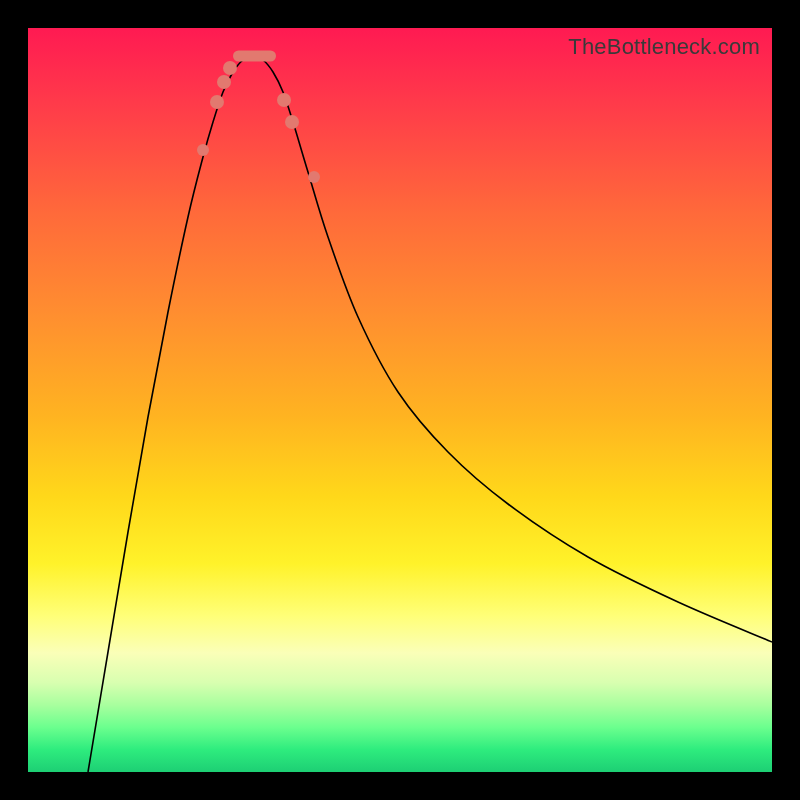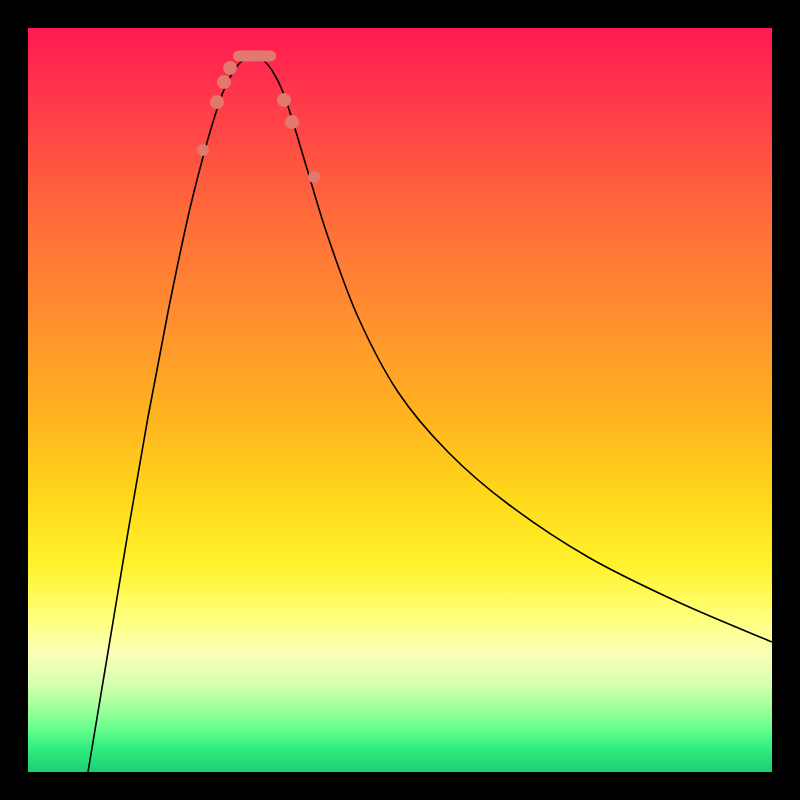--- a/index.html
+++ b/index.html
@@ -70,20 +70,21 @@
     fill: #e2796f;
     stroke: none;
   }
 </style>
 </head>
 <body>
 
 <div class="frame">
   <div class="plot">
 
+    <div class="attribution">TheBottleneck.com</div>
 
     <svg class="curve" viewBox="0 0 744 744" preserveAspectRatio="none">
       <path id="curvePath" class="curve-path" d="M 60 744 C 63.333333333333336 724, 73.33333333333333 664, 80 624 C 86.66666666666667 584, 93.33333333333333 543.1666666666666, 100 504 C 106.66666666666667 464.8333333333333, 113.33333333333333 425.6666666666667, 120 389 C 126.66666666666667 352.3333333333333, 133.33333333333334 317.3333333333333, 140 284 C 146.66666666666666 250.66666666666666, 154.16666666666666 214.83333333333334, 160 189 C 165.83333333333334 163.16666666666666, 170.83333333333334 144.83333333333334, 175 129 C 179.16666666666666 113.16666666666667, 181.66666666666666 104.83333333333333, 185 94 C 188.33333333333334 83.16666666666667, 191.66666666666666 72.33333333333333, 195 64 C 198.33333333333334 55.666666666666664, 201.66666666666666 49.333333333333336, 205 44 C 208.33333333333334 38.666666666666664, 211.66666666666666 34.666666666666664, 215 32 C 218.33333333333334 29.333333333333332, 221.66666666666666 28, 225 28 C 228.33333333333334 28, 231.66666666666666 29.333333333333332, 235 32 C 238.33333333333334 34.666666666666664, 241.66666666666666 38.666666666666664, 245 44 C 248.33333333333334 49.333333333333336, 251.66666666666666 55.666666666666664, 255 64 C 258.3333333333333 72.33333333333333, 260.8333333333333 80.66666666666667, 265 94 C 269.1666666666667 107.33333333333333, 274.1666666666667 124.83333333333333, 280 144 C 285.8333333333333 163.16666666666666, 291.6666666666667 184.83333333333334, 300 209 C 308.3333333333333 233.16666666666666, 318.3333333333333 263.1666666666667, 330 289 C 341.6666666666667 314.8333333333333, 355 341.5, 370 364 C 385 386.5, 401.6666666666667 405.3333333333333, 420 424 C 438.3333333333333 442.6666666666667, 456.6666666666667 458.5, 480 476 C 503.3333333333333 493.5, 531.6666666666666 512.6666666666666, 560 529 C 588.3333333333334 545.3333333333334, 619.3333333333334 559.8333333333334, 650 574 C 680.6666666666666 588.1666666666666, 728.3333333333334 607.3333333333334, 744 614"></path>
       <g id="markers">
           <rect x="205" y="22.5" width="43" height="11" rx="5.5" class="marker-cap"></rect>
           <circle cx="175" cy="122" r="6" class="marker"></circle>
           <circle cx="189" cy="74" r="7" class="marker"></circle>
           <circle cx="196" cy="54" r="7" class="marker"></circle>
           <circle cx="202" cy="40" r="7" class="marker"></circle>
           <circle cx="256" cy="72" r="7" class="marker"></circle>

